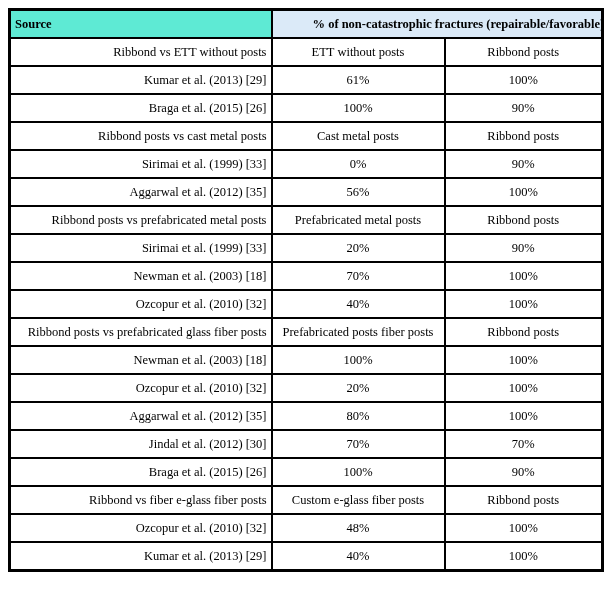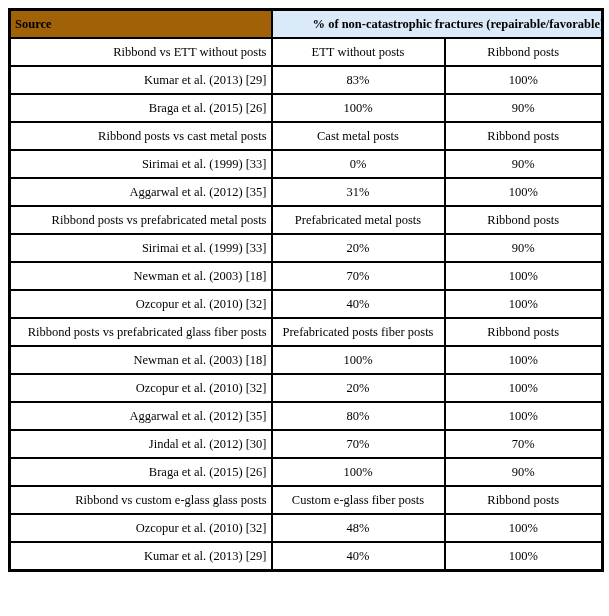--- a/index.html
+++ b/index.html
@@ -57,53 +57,53 @@
 <body>
 
 <table class="results">
   <colgroup>
     <col class="c-source">
     <col class="c-a">
     <col class="c-b">
   </colgroup>
   <thead>
     <tr>
-      <th class="h-source" style="background: #a16207;">Source</th>
+      <th class="h-source" style="background: #5eead4;">Source</th>
       <th class="h-values" colspan="2" style="background: rgb(219, 234, 248);">% of non-catastrophic fractures (repairable/favorable)</th>
     </tr>
   </thead>
   <tbody>
       <tr>
         <td class="cell-source">Ribbond vs ETT without posts</td>
         <td class="cell-value">ETT without posts</td>
         <td class="cell-value">Ribbond posts</td>
       </tr>
       <tr>
         <td class="cell-source">Kumar et al. (2013) [29]</td>
-        <td class="cell-value">83%</td>
+        <td class="cell-value">61%</td>
         <td class="cell-value">100%</td>
       </tr>
       <tr>
         <td class="cell-source">Braga et al. (2015) [26]</td>
         <td class="cell-value">100%</td>
         <td class="cell-value">90%</td>
       </tr>
       <tr>
         <td class="cell-source">Ribbond posts vs cast metal posts</td>
         <td class="cell-value">Cast metal posts</td>
         <td class="cell-value">Ribbond posts</td>
       </tr>
       <tr>
         <td class="cell-source">Sirimai et al. (1999) [33]</td>
         <td class="cell-value">0%</td>
         <td class="cell-value">90%</td>
       </tr>
       <tr>
         <td class="cell-source">Aggarwal et al. (2012) [35]</td>
-        <td class="cell-value">31%</td>
+        <td class="cell-value">56%</td>
         <td class="cell-value">100%</td>
       </tr>
       <tr>
         <td class="cell-source">Ribbond posts vs prefabricated metal posts</td>
         <td class="cell-value">Prefabricated metal posts</td>
         <td class="cell-value">Ribbond posts</td>
       </tr>
       <tr>
         <td class="cell-source">Sirimai et al. (1999) [33]</td>
         <td class="cell-value">20%</td>
@@ -143,21 +143,21 @@
         <td class="cell-source">Jindal et al. (2012) [30]</td>
         <td class="cell-value">70%</td>
         <td class="cell-value">70%</td>
       </tr>
       <tr>
         <td class="cell-source">Braga et al. (2015) [26]</td>
         <td class="cell-value">100%</td>
         <td class="cell-value">90%</td>
       </tr>
       <tr>
-        <td class="cell-source">Ribbond vs custom e-glass glass posts</td>
+        <td class="cell-source">Ribbond vs fiber e-glass fiber posts</td>
         <td class="cell-value">Custom e-glass fiber posts</td>
         <td class="cell-value">Ribbond posts</td>
       </tr>
       <tr>
         <td class="cell-source">Ozcopur et al. (2010) [32]</td>
         <td class="cell-value">48%</td>
         <td class="cell-value">100%</td>
       </tr>
       <tr>
         <td class="cell-source">Kumar et al. (2013) [29]</td>

